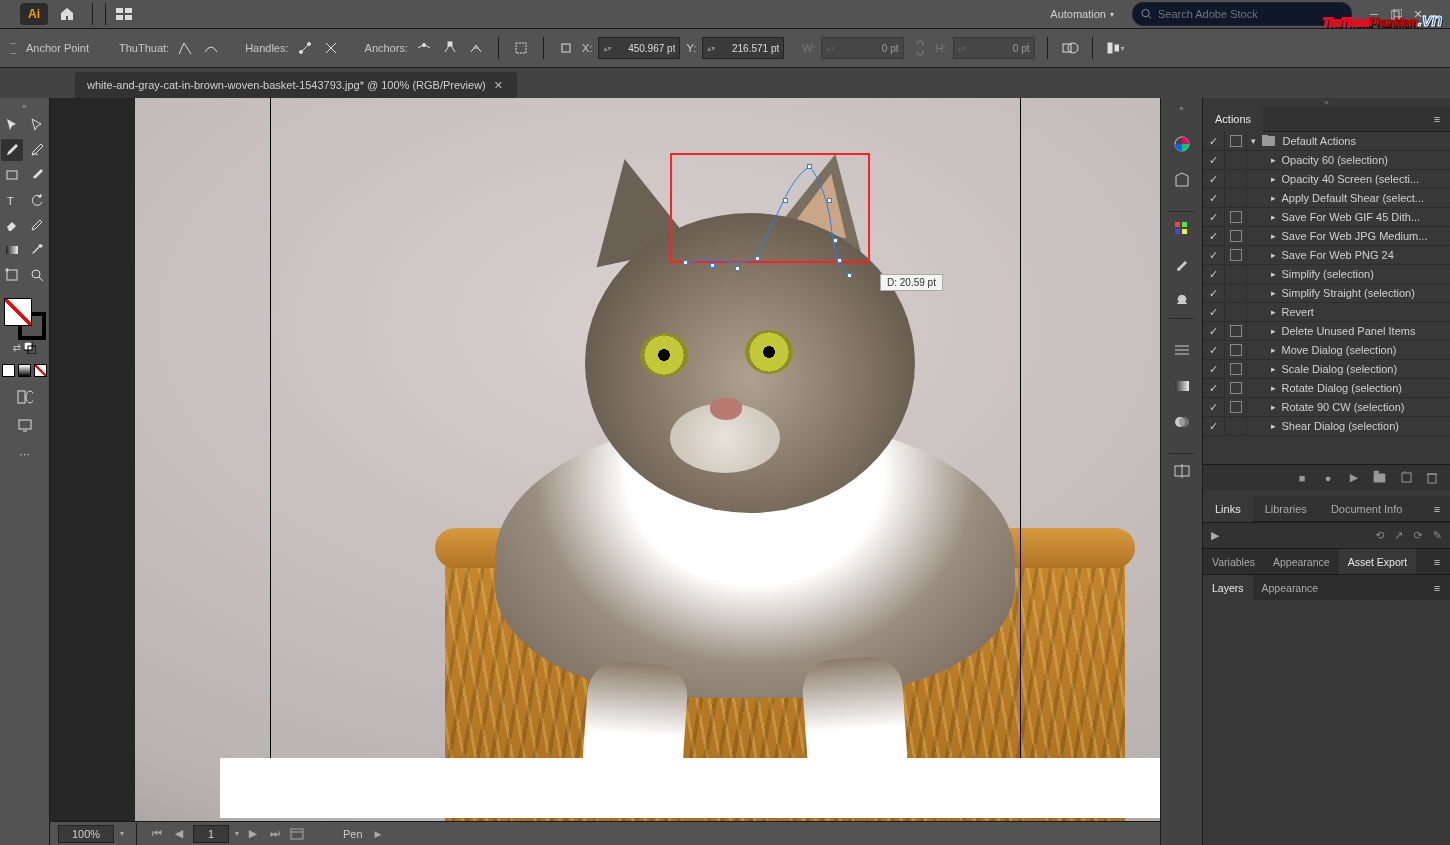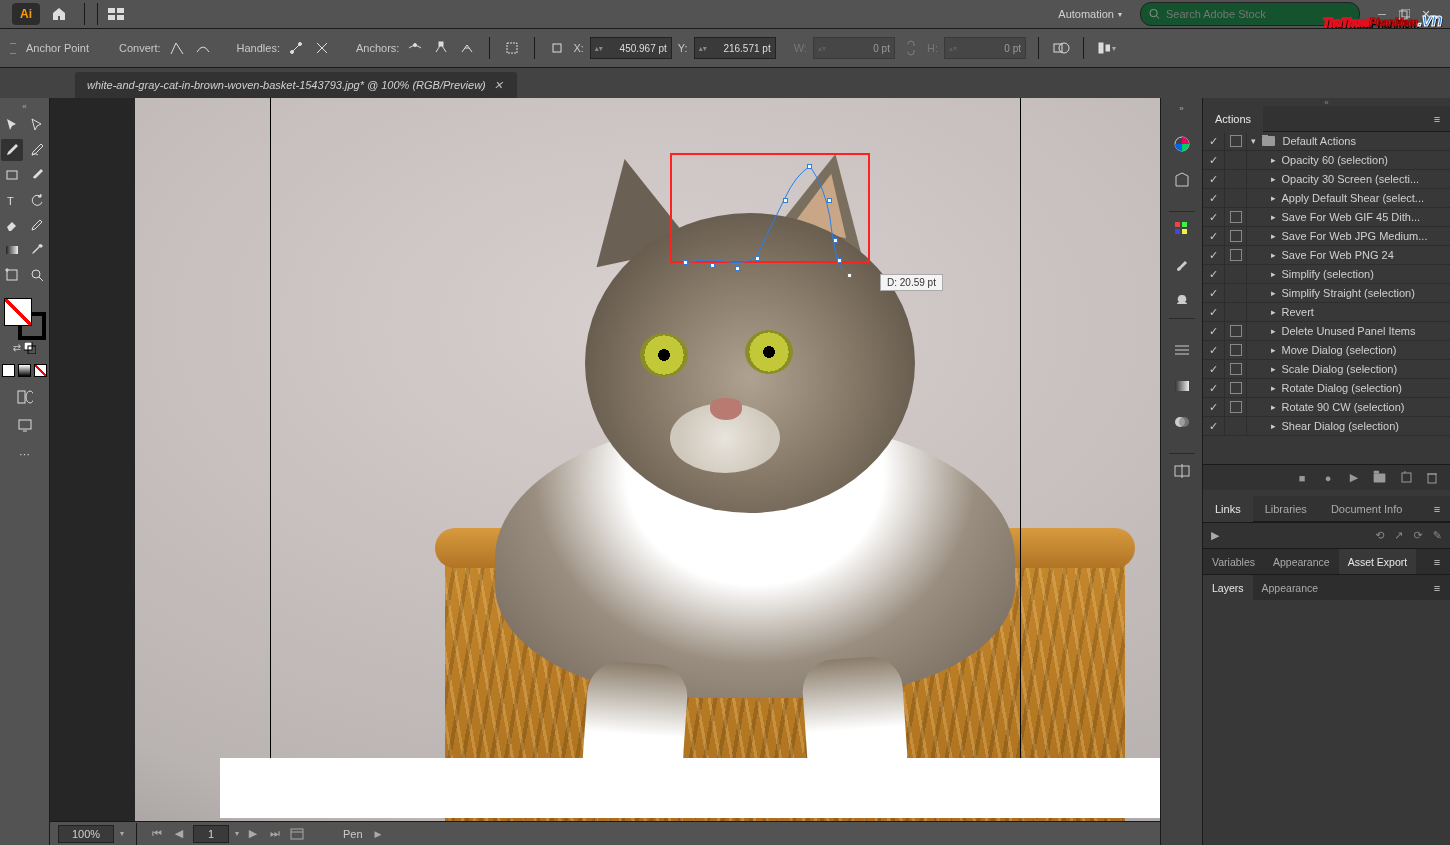--- a/index.html
+++ b/index.html
@@ -2,39 +2,39 @@
 <html><head>
 <meta charset="utf-8">
 <style>
 * { margin:0; padding:0; box-sizing:border-box; font-family:"Segoe UI",Tahoma,sans-serif; font-size:11px; color:#d0d0d0; user-select:none; }
 body { width:1450px; height:845px; background:#323232; overflow:hidden; position:relative; }
 .row { display:flex; align-items:center; }
 .icon-btn { width:24px; height:24px; display:flex; align-items:center; justify-content:center; cursor:pointer; }
 .sep { width:1px; height:22px; background:#1a1a1a; margin:0 6px; }
 
 
-#menubar { height:28px; background:#535353; display:flex; align-items:center; padding:0 12px; position:relative;}
+#menubar { height:28px; background:#535353; display:flex; align-items:center; padding:0 20px; position:relative;}
 #ai-logo { width:28px; height:22px; background:#2c2c2c; color:#ff9a00; font-weight:bold; display:flex; align-items:center; justify-content:center; border-radius:4px; margin-right:8px; font-size:12px;}
 #home-icon { width:22px; height:22px; display:flex; align-items:center; justify-content:center; margin-right:8px;}
 #menubar .menu-item { padding:0 10px; height:28px; display:flex; align-items:center; cursor:pointer;}
 #menubar .rightzone { margin-left:auto; display:flex; align-items:center; gap:8px; padding-right:4px;}
-#search-stock { width:220px; height:24px; background:#14532d; border:1px solid #222; border-radius:11px; display:flex; align-items:center; padding:0 8px; gap:6px;}
+#search-stock { width:220px; height:24px; background:#0f172a; border:1px solid #222; border-radius:11px; display:flex; align-items:center; padding:0 8px; gap:6px;}
 #search-stock input { background:transparent; border:none; outline:none; color:#999; width:100%; font-size:11px;}
 .win-btn { width:16px; height:14px; display:flex; align-items:center; justify-content:center; color:#ccc; cursor:pointer;}
 
 
 #controlbar { height:40px; background:#535353; border-top:1px solid #1a1a1a; border-bottom:1px solid #1a1a1a; display:flex; align-items:center; padding:0 10px; gap:6px;}
 #controlbar .lbl { color:#c8c8c8; }
 #controlbar .field { display:flex; align-items:center; background:#3a3a3a; border:1px solid #222; height:22px; padding:0 4px; gap:4px;}
 #controlbar .field input { width:60px; background:transparent; border:none; color:#ddd; text-align:right; outline:none; font-size:10px;}
 .mini-ico { width:20px; height:20px; display:flex; align-items:center; justify-content:center; }
 
 
 #tabbar { height:30px; background:#434343; display:flex; align-items:flex-end; padding-left:75px;}
-.doc-tab { height:26px; background:#323232; padding:0 14px 0 12px; display:flex; align-items:center; gap:8px; border-top-left-radius:3px; border-top-right-radius:3px;color:#e0e0e0;font-style:italic;}
+.doc-tab { height:26px; background:#323232; padding:0 14px 0 12px; display:flex; align-items:center; gap:8px; border-top-left-radius:3px; border-top-right-radius:3px;color:#e0e0e0;}
 .doc-tab .close { color:#bbb; cursor:pointer; }
 
 
 #workarea { position:absolute; top:98px; left:0; right:0; bottom:0; display:flex;}
 #toolbar-left { width:50px; background:#535353; border-right:1px solid #1a1a1a; display:flex; flex-direction:column; align-items:center; padding-top:4px;}
 .tool-grid { display:grid; grid-template-columns:22px 22px; gap:3px 3px; margin-bottom:6px;}
 .tool { width:22px; height:22px; display:flex; align-items:center; justify-content:center; cursor:pointer; border-radius:2px;}
 .tool.sel { background:#323232; }
 .tool svg { width:16px; height:16px; }
 .swatch-zone { margin-top:6px; position:relative; width:42px; height:42px;}
@@ -166,21 +166,21 @@
   </div>
 </div>
 
 <div id="controlbar">
   <span style="width:6px;height:20px;display:flex;flex-direction:column;justify-content:space-around;margin-right:4px">
       <span style="height:1px;background:#888"></span>
       <span style="height:1px;background:#888"></span>
     </span>
   <span class="lbl">Anchor Point</span>
   <span style="width:18px"></span>
-  <span class="lbl">Convert:</span>
+  <span class="lbl">ThuThuat:</span>
   <span class="mini-ico">
       <svg width="16" height="16" stroke="#ddd" fill="none">
         <path d="M2 14L7 3L14 14"></path>
       </svg>
     </span>
   <span class="mini-ico">
       <svg width="16" height="16" stroke="#ddd" fill="none">
         <path d="M2 12 Q8 2 14 12"></path>
       </svg>
     </span>
@@ -545,21 +545,21 @@
                 <span class="act-arrow">▸</span>
                 <span>Opacity 60 (selection)</span>
               </div>
             </div>
             <div class="act-row">
               <div class="act-cell chk"></div>
               <div class="act-cell"></div>
               <div class="act-label">
                 <span style="width:14px"></span>
                 <span class="act-arrow">▸</span>
-                <span>Opacity 30 Screen (selecti...</span>
+                <span>Opacity 40 Screen (selecti...</span>
               </div>
             </div>
             <div class="act-row">
               <div class="act-cell chk"></div>
               <div class="act-cell"></div>
               <div class="act-label">
                 <span style="width:14px"></span>
                 <span class="act-arrow">▸</span>
                 <span>Apply Default Shear (select...</span>
               </div>

